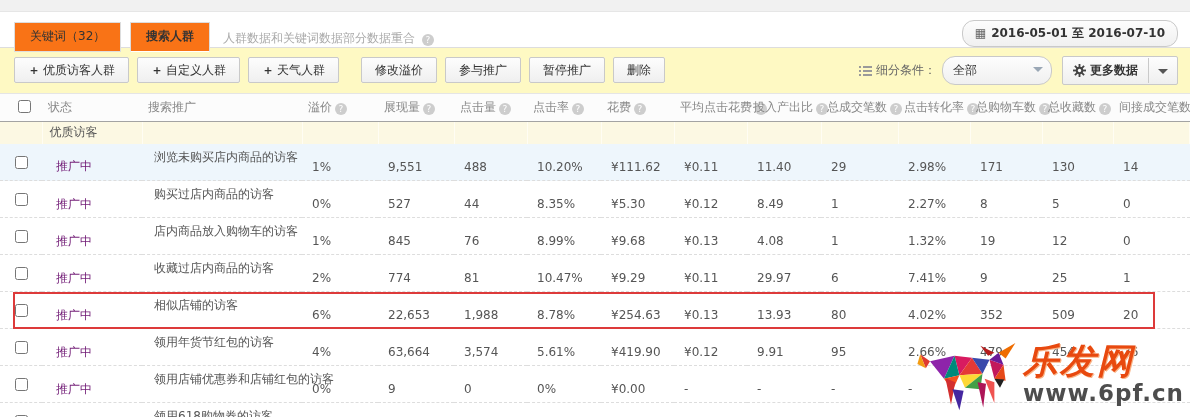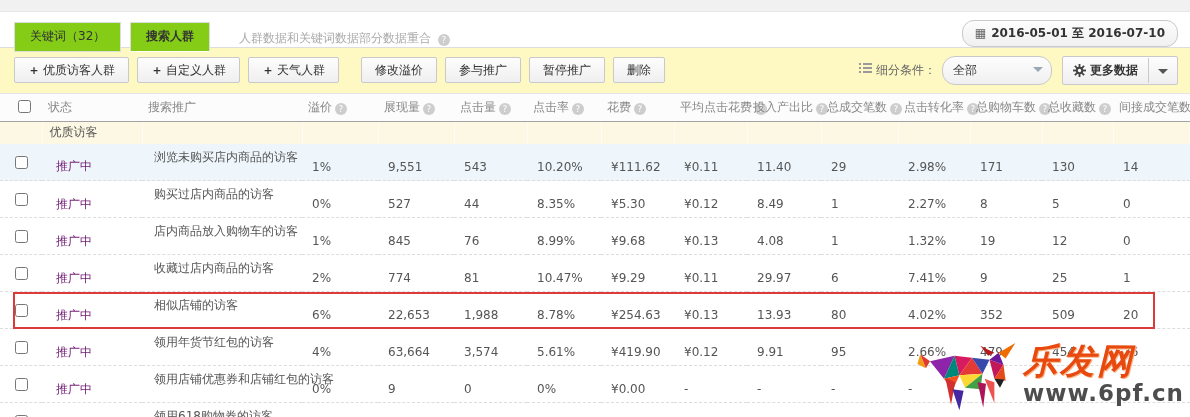--- a/index.html
+++ b/index.html
@@ -6,36 +6,36 @@
   html,body { width:1190px; }
   body {
     font-family: "DejaVu Sans", "Liberation Sans", sans-serif;
     font-size:12px; color:#555; background:#fff;
   }
   .viewport { position:relative; width:1190px; height:417px; overflow:hidden; background:#fff; }
   .top-strip { height:12px; background:#f1f1f1; border-bottom:1px solid #e6e6e6; }
 
   
   .tabbar { position:relative; height:36px; padding:9px 12px 0 14px; border-bottom:1px solid #ddd; background:#fff; }
-  .tab { display:inline-block; padding:5px 15px 6px; border:1px solid #ddd; background:#84cc16;
+  .tab { display:inline-block; padding:5px 15px 6px; border:1px solid #ddd; background:#f97316;
          margin-right:5px; position:relative; top:1px; color:#333; cursor:pointer; }
   .tab.active { font-weight:bold; border-bottom:1px solid #fff; }
-  .tab-note { display:inline-block; margin-left:20px; color:#aaa; vertical-align:middle; padding-top:6px; }
+  .tab-note { display:inline-block; margin-left:4px; color:#aaa; vertical-align:middle; padding-top:6px; }
   .date-btn { position:absolute; right:12px; top:8px; padding:4px 12px; border:1px solid #c9c9c9;
               border-radius:12px; background:linear-gradient(#fdfdfd,#f0f0f0); color:#333;
               font-weight:bold; cursor:pointer; }
   .cal-glyph { display:inline-block; margin-right:5px; color:#666; font-weight:normal; }
 
   
   .toolbar { display:flex; align-items:center; padding:8px 12px 8px 14px; background:#fef9c3;gap:14px; }
   .btn { padding:5px 13px; border:1px solid #c9c9c9; border-radius:2px; margin-right:8px;
          background:linear-gradient(#fdfdfd,#efefef); color:#333; cursor:pointer; white-space:nowrap; }
   .btn .plus { font-weight:bold; margin-right:3px; }
   .toolbar-right { margin-left:auto; display:flex; align-items:center; }
-  .filter-label { color:#666; margin-right:6px; display:flex; }
+  .filter-label { color:#666; margin-right:6px; display:flex; align-items:center; }
   .filter-label svg { margin-right:4px; }
   .select { width:110px; border:1px solid #c9c9c9; border-radius:13px; background:linear-gradient(#fdfdfd,#f0f0f0);
             padding:5px 22px 5px 10px; position:relative; color:#333; cursor:pointer; margin-right:10px; }
   .select .arrow { position:absolute; right:8px; top:10px; width:0; height:0;
             border-left:5px solid transparent; border-right:5px solid transparent; border-top:5px solid #9aa7b5; }
   .more-btn { display:flex; align-items:center; border:1px solid #c9c9c9; border-radius:2px;
             background:linear-gradient(#fdfdfd,#efefef); cursor:pointer; color:#333; font-weight:bold; }
   .more-btn .main { display:flex; align-items:center; padding:5px 10px; }
   .more-btn .main svg { margin-right:4px; }
   .more-btn .chev { padding:5px 9px 6px; border-left:1px solid #c9c9c9; }
@@ -180,21 +180,21 @@
           <td></td>
           <td></td>
           <td></td>
         </tr>
     <tr class="data shaded">
           <td class="cb"><input type="checkbox" style=""></td>
           <td class="status">推广中</td>
           <td class="name">浏览未购买店内商品的访客</td>
           <td class="val">1%</td>
           <td class="val">9,551</td>
-          <td class="val">543</td>
+          <td class="val">488</td>
           <td class="val">10.20%</td>
           <td class="val">¥111.62</td>
           <td class="val">¥0.11</td>
           <td class="val">11.40</td>
           <td class="val">29</td>
           <td class="val">2.98%</td>
           <td class="val">171</td>
           <td class="val">130</td>
           <td class="val">14</td>
         </tr>

